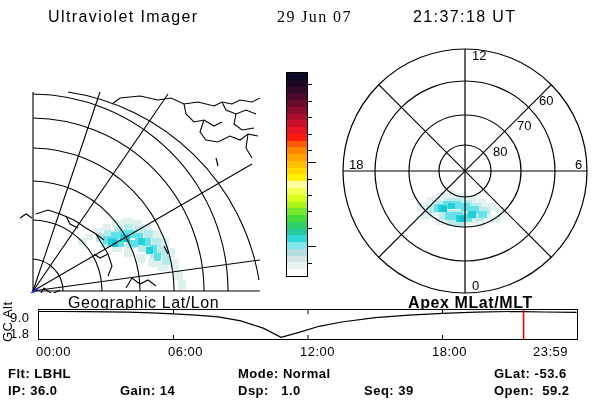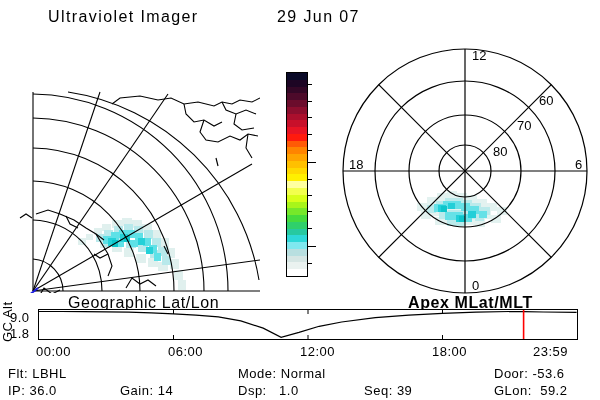--- a/index.html
+++ b/index.html
@@ -5,21 +5,21 @@
   html,body{margin:0;padding:0;background:#ffffff;}
   body{width:600px;height:400px;overflow:hidden;
        font-family:"Liberation Sans","DejaVu Sans",sans-serif;color:#000;}
   #root{position:relative;width:487px;height:400px;}
   .abs{position:absolute;}
   .txt{white-space:pre;letter-spacing:0.5px;}
   
   #header{top:6px;left:0;width:600px;height:26px;}
   #header .h{position:absolute;font-size:16px;letter-spacing:1.4px;font-weight:400;}
   #h-title{left:48px;top:2px;}
-  #h-date{left:277px;top:2px;}
+  #h-date{left:277px;top:2px;font-family:Liberation Serif, serif;}
   #h-time{left:413px;top:2px;}
   
   #geo-panel{left:8px;top:48px;width:252px;height:245px;}
   #mag-panel{left:335px;top:45px;width:258px;height:250px;}
   
   #cbar-wrap{left:262px;top:55px;width:70px;height:240px;}
   #cbar{position:absolute;left:24px;top:17px;width:22px;height:205px;
         border:1px solid #000;box-sizing:border-box;}
   .cb-band{width:100%;}
   #cbar-ticks{position:absolute;left:46px;top:17px;width:8px;height:205px;}
@@ -44,34 +44,35 @@
   .ax-lab{position:absolute;font-size:13px;letter-spacing:0.5px;}
   #alt-hi{left:10px;top:310px;text-align:center;}
   #alt-lo{left:10px;top:326px;}
   #ytitle{left:-14px;top:296px;width:56px;height:48px;}
   #ytitle span{position:absolute;left:14px;top:46px;display:block;
         white-space:nowrap;font-size:13px;letter-spacing:0.5px;
         transform:rotate(-90deg);transform-origin:left top;}
   .t-lab{position:absolute;font-size:13px;letter-spacing:0.5px;top:344px;}
   
   #footer{left:0;top:366px;width:600px;height:34px;}
-  #footer .f{position:absolute;font-size:13px;letter-spacing:0.5px;}
+  #footer .f{position:absolute;font-size:13px;letter-spacing:0.5px;font-weight:bold;}
   .frow1{top:0;}
   .frow2{top:17px;}
   .c1{left:8px;}  .c2{left:120px;} .c3{left:238px;}
   .c4{left:364px;} .c5{left:494px;}
 </style>
 </head>
 <body>
 
 <div id="root">
 
   <div id="header" class="abs">
     <div class="h txt" id="h-title">Ultraviolet Imager</div>
     <div class="h txt" id="h-date">29 Jun 07</div>
+    <div class="h txt" id="h-time">21:37:18 UT</div>
   </div>
 
   <div id="geo-panel" class="abs">
     <svg width="252" height="245" viewBox="0 0 252 245">
       <defs>
         <clipPath id="geoclip">
             <rect x="0" y="0" width="252" height="245"></rect>
           </clipPath>
       </defs>
       <g clip-path="url(#geoclip)">
@@ -374,17 +375,17 @@
     <div class="f txt frow1 c1"><span>Flt:</span> <span>LBHL</span></div>
     <div class="f txt frow2 c1"><span>IP:</span> <span>36.0</span></div>
 
     <div class="f txt frow2 c2"><span>Gain:</span> <span>14</span></div>
 
     <div class="f txt frow1 c3"><span>Mode:</span> <span>Normal</span></div>
     <div class="f txt frow2 c3"><span>Dsp:</span>&nbsp;&nbsp; <span>1.0</span></div>
 
     <div class="f txt frow2 c4"><span>Seq:</span> <span>39</span></div>
 
-    <div class="f txt frow1 c5"><span>Door:</span> <span>-53.6</span></div>
-    <div class="f txt frow2 c5"><span>GLon:</span>&nbsp; <span>59.2</span></div>
+    <div class="f txt frow1 c5"><span>GLat:</span> <span>-53.6</span></div>
+    <div class="f txt frow2 c5"><span>Open:</span>&nbsp; <span>59.2</span></div>
   </div>
 
 </div>
 
 </body></html>

